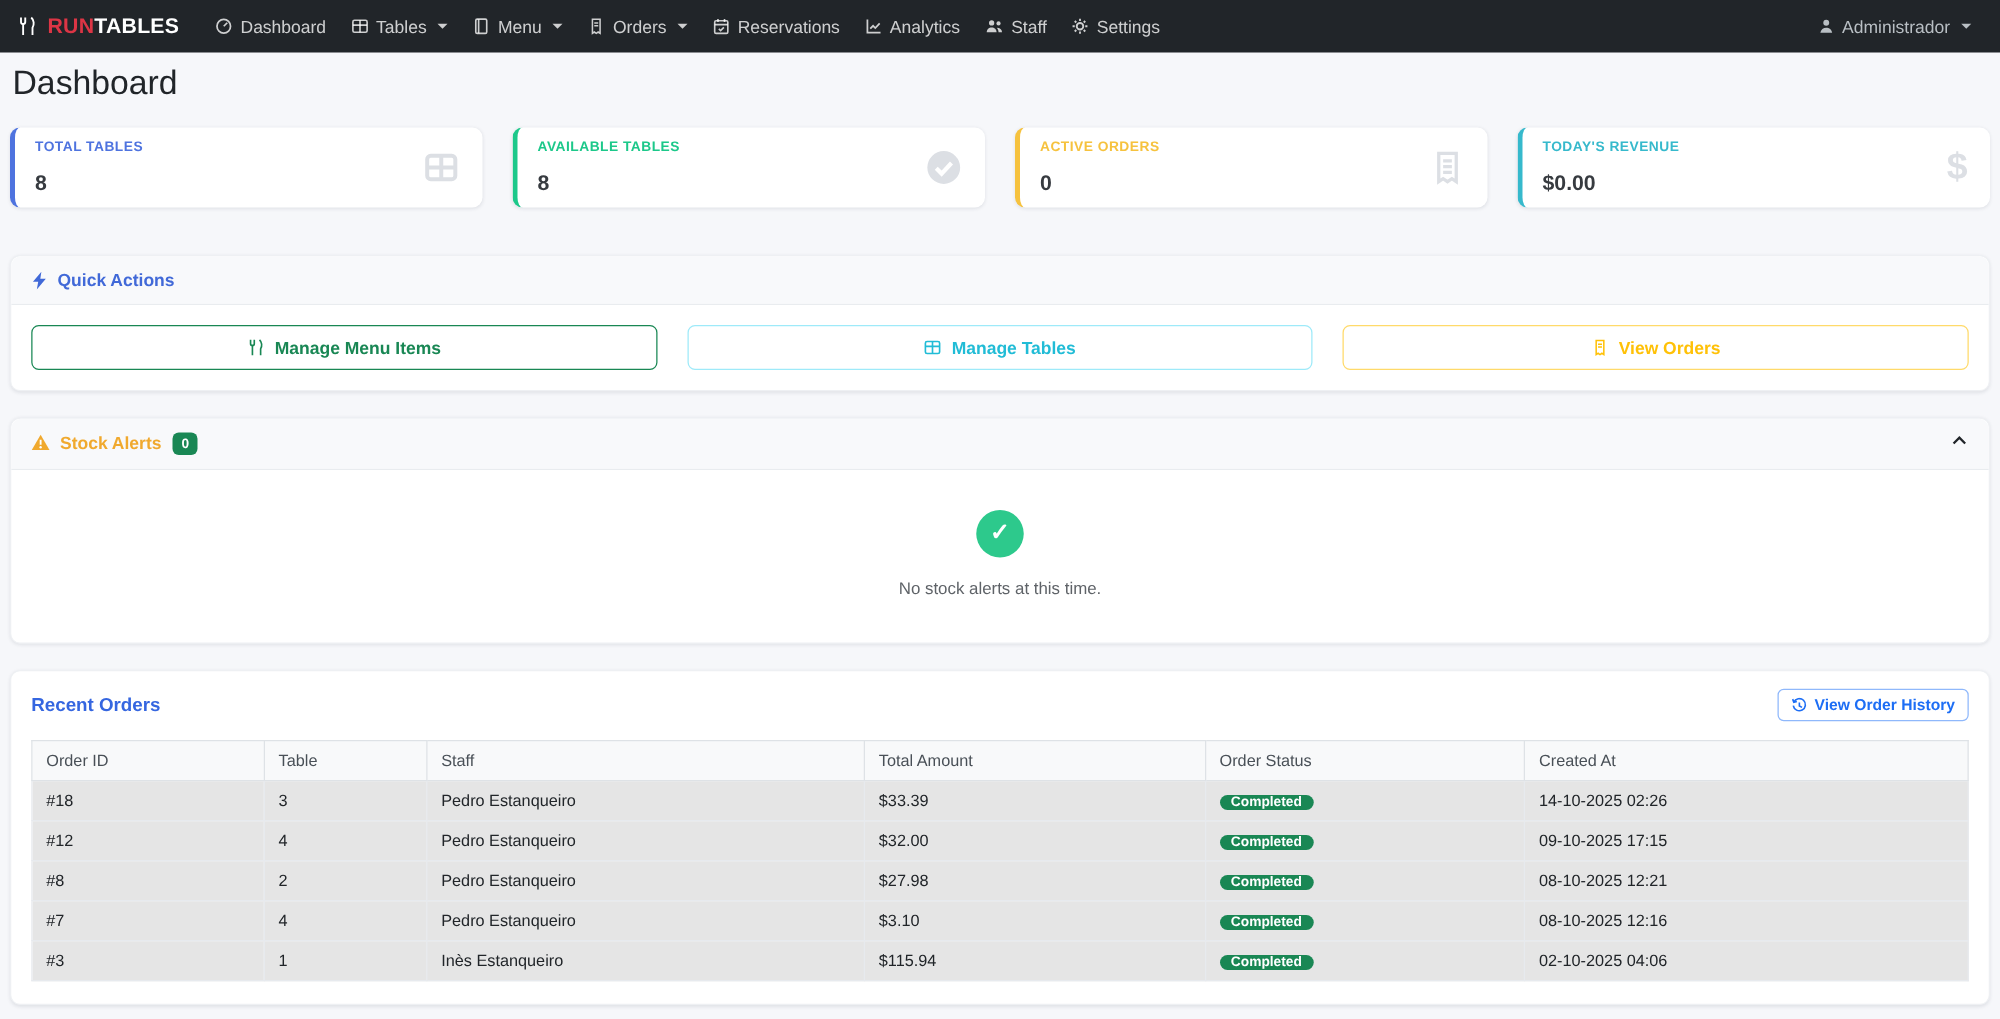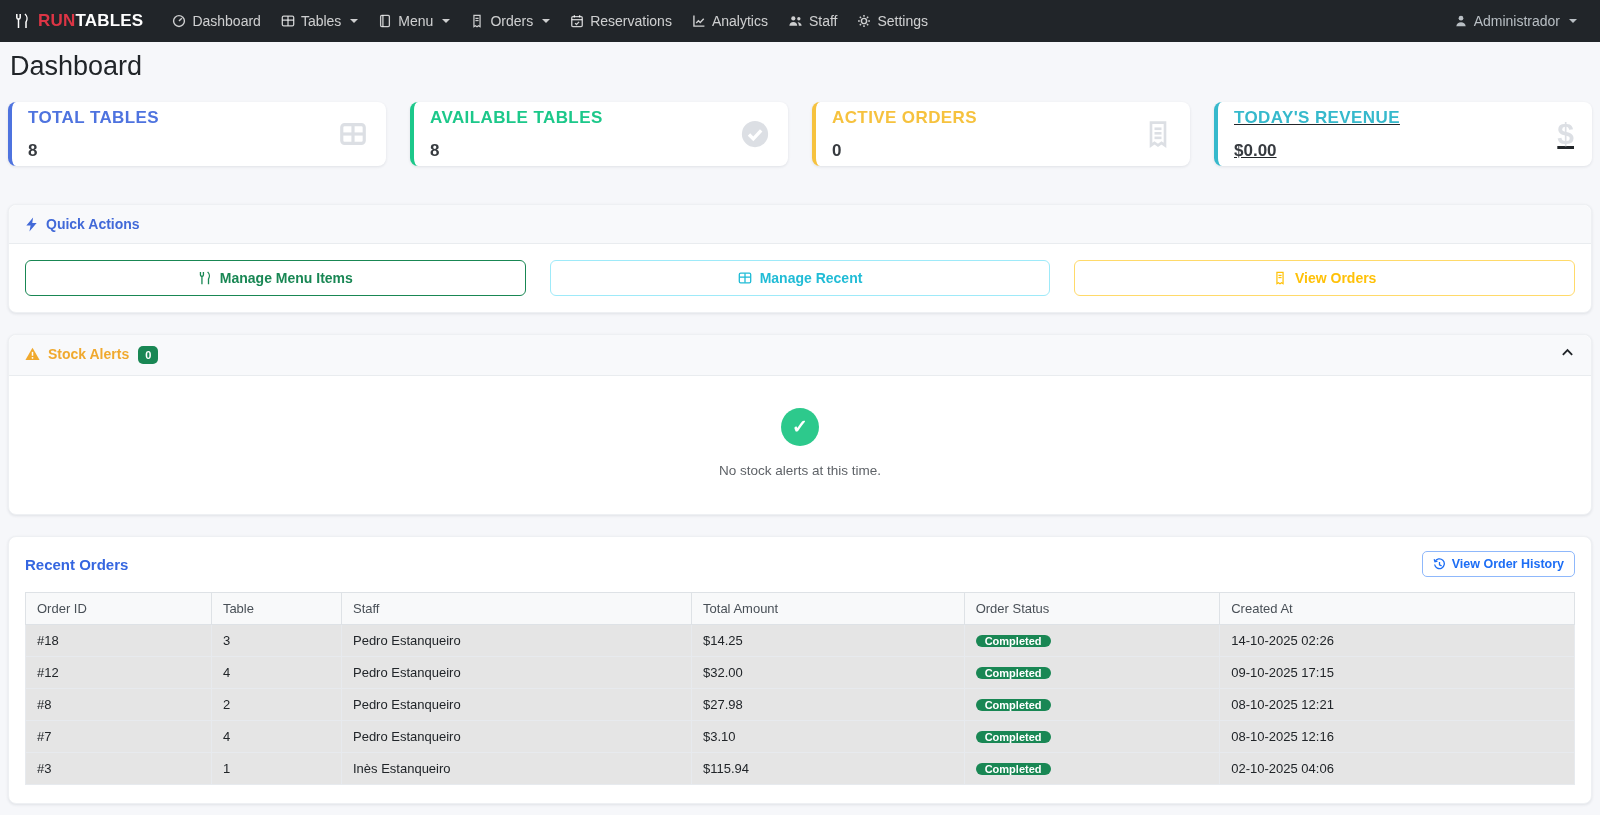--- a/index.html
+++ b/index.html
@@ -39,22 +39,22 @@
   .stat-card {
     flex:1; background:#fff; border-radius:8px; height:64px;
     box-shadow:0 1px 3px rgba(30,40,60,.10);
     display:flex; align-items:center; justify-content:space-between;
     padding:10px 18px 10px 16px;
     border-left:4px solid #ccc;
   }
   .stat-card.b-primary { border-left-color:#4e73df; }
   .stat-card.b-success { border-left-color:#1cc88a; }
   .stat-card.b-warning { border-left-color:#f6c23e; }
-  .stat-card.b-info    { border-left-color:#36b9cc;text-decoration:underline; }
-  .stat-label { font-size:17px; font-weight:700; letter-spacing:.4px; margin-bottom:13px; }
+  .stat-card.b-info    { border-left-color:#36b9cc; }
+  .stat-label { font-size:11px; font-weight:700; letter-spacing:.4px; margin-bottom:13px; }
   .t-primary { color:#4e73df; } .t-success { color:#1cc88a; }
   .t-warning { color:#f6c23e; } .t-info { color:#36b9cc; }
   .stat-value { font-size:17px; font-weight:700; color:#373b40; }
   .stat-icon { color:#dcdfe4; display:flex; align-items:center; }
   .stat-icon-dollar { font-size:30px; font-weight:700; color:#dcdfe4; line-height:1; }
   
   .card {
     background:#fff; border-radius:8px; box-shadow:0 1px 3px rgba(30,40,60,.10);
     margin-bottom:21px; border:1px solid #eef0f3;
   }
@@ -300,21 +300,21 @@
         <span>Manage Menu Items</span>
       </button>
       <button class="qa-btn info">
         <span>
           <svg class="ic" width="14" height="14" viewBox="0 0 16 16" fill="none" stroke="currentColor" stroke-width="1.5">
             <rect x="1.5" y="2.5" width="13" height="11" rx="1.5"></rect>
               <line x1="1.5" y1="7" x2="14.5" y2="7"></line>
               <line x1="8" y1="2.5" x2="8" y2="13.5"></line>
           </svg>
           </span>
-        <span>Manage Recent</span>
+        <span>Manage Tables</span>
       </button>
       <button class="qa-btn warning">
         <span>
           <svg class="ic" width="14" height="14" viewBox="0 0 16 16" fill="none" stroke="currentColor" stroke-width="1.4">
             <path d="M4.5 1.5h7v13l-1.75-1.2L8 14.5l-1.75-1.2-1.75 1.2z"></path>
               <line x1="6.2" y1="5" x2="9.8" y2="5"></line>
               <line x1="6.2" y1="7.5" x2="9.8" y2="7.5"></line>
           </svg>
           </span>
         <span>View Orders</span>
@@ -379,21 +379,21 @@
           <th>Total Amount</th>
           <th>Order Status</th>
           <th>Created At</th>
         </tr>
       </thead>
       <tbody>
         <tr>
           <td>#18</td>
           <td>3</td>
           <td>Pedro Estanqueiro</td>
-          <td>$14.25</td>
+          <td>$33.39</td>
           <td><span class="status-badge">Completed</span></td>
           <td>14-10-2025 02:26</td>
         </tr>
         <tr>
           <td>#12</td>
           <td>4</td>
           <td>Pedro Estanqueiro</td>
           <td>$32.00</td>
           <td><span class="status-badge">Completed</span></td>
           <td>09-10-2025 17:15</td>

